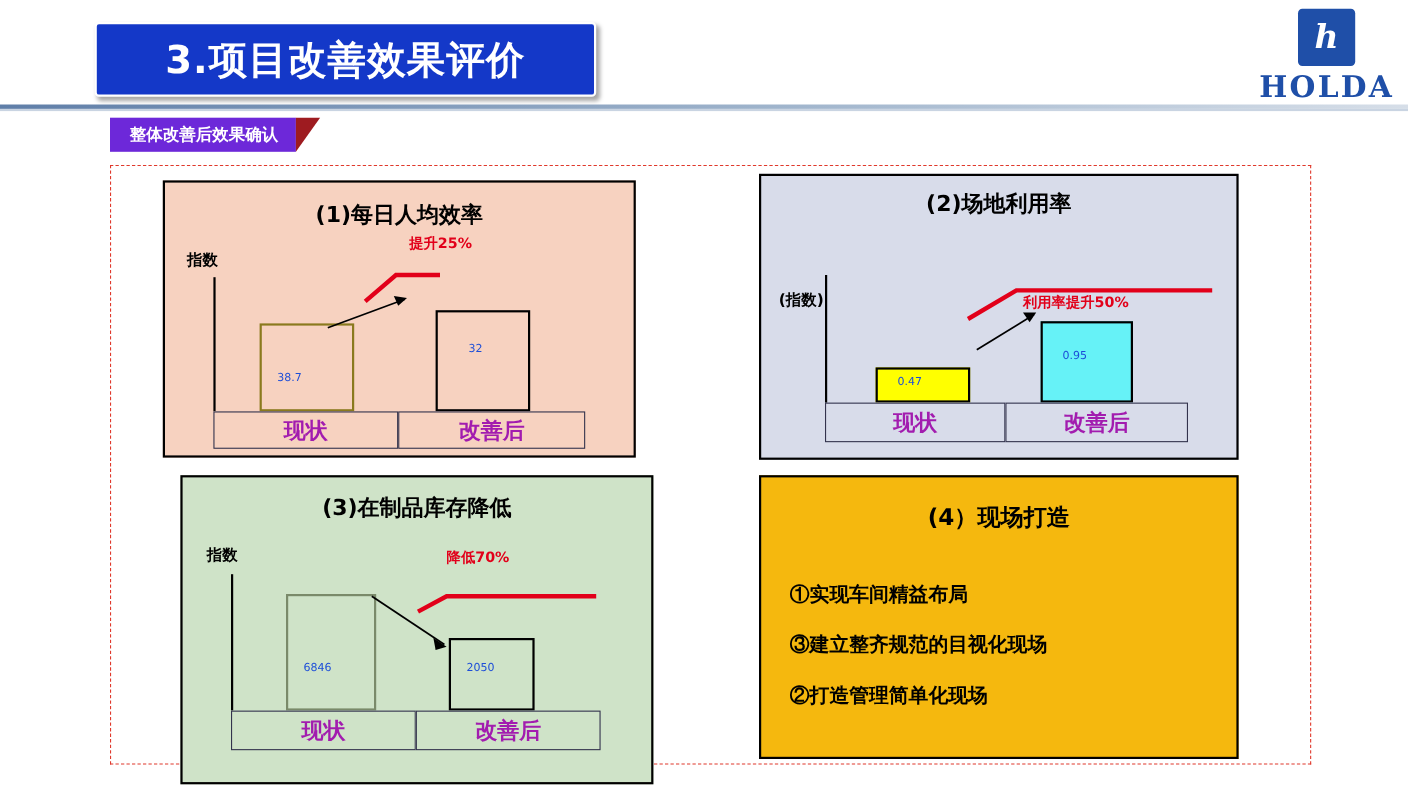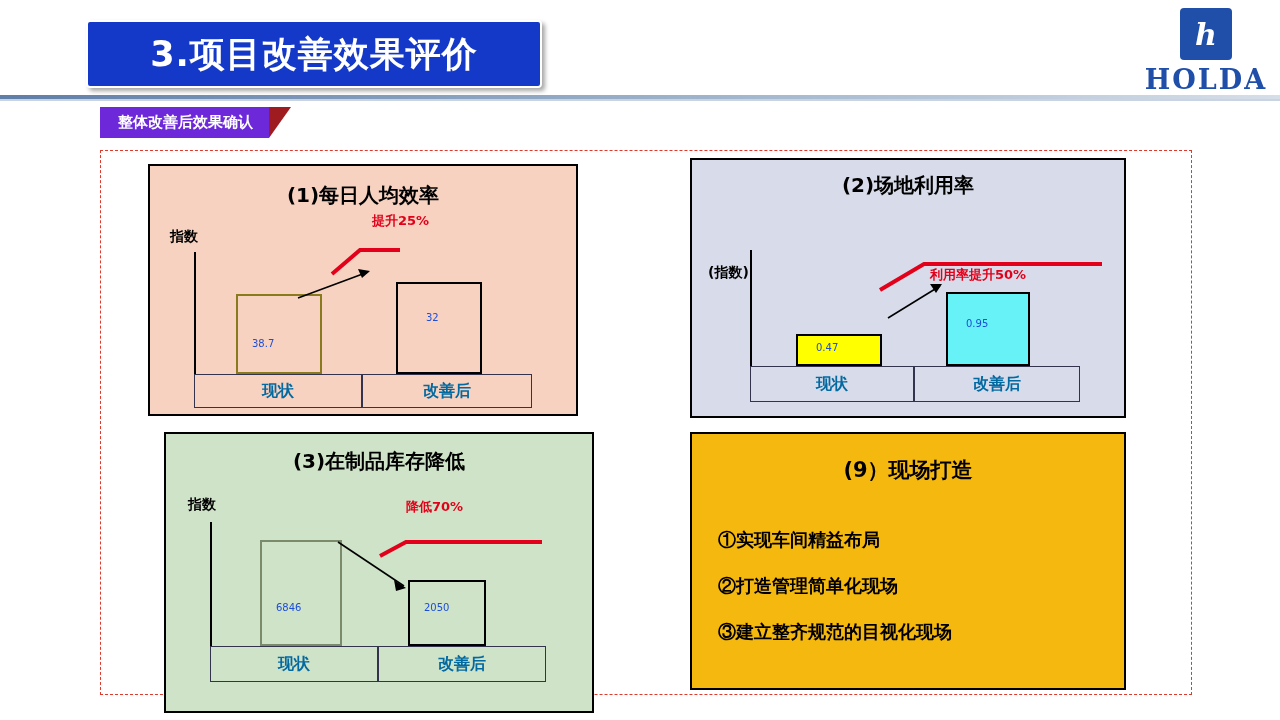--- a/index.html
+++ b/index.html
@@ -79,21 +79,21 @@
     font-family:"DejaVu Sans","Liberation Sans",sans-serif;white-space:nowrap;
   }
   .bar{position:absolute;box-sizing:border-box;}
   .bar-value{
     position:absolute;color:#1d4ed8;font-size:10px;font-weight:normal;
     font-family:"DejaVu Sans","Liberation Sans",sans-serif;
   }
   .cat-box{
     position:absolute;box-sizing:border-box;border:1px solid #33334d;
     display:flex;align-items:center;justify-content:center;
-    font-size:16px;font-weight:bold;color:#0369a1;
+    font-size:20px;font-weight:bold;color:#a21caf;
     font-family:"DejaVu Sans","Liberation Sans",sans-serif;
   }
   svg{position:absolute;overflow:visible;}
 
   
   #p1{left:148px;top:164px;width:430px;height:252px;background:#f7d2c0;}
   
   #p2{left:690px;top:158px;width:436px;height:260px;background:#d8dcea;}
   
   #p3{left:164px;top:432px;width:430px;height:281px;background:#cfe3c8;}
@@ -193,19 +193,19 @@
     <polyline points="214,122 240,108 376,108" fill="none" stroke="#e2001a" stroke-width="4"></polyline>
     <line x1="172" y1="108" x2="238" y2="152" stroke="#000" stroke-width="1.6"></line>
     <polygon points="240,154 228,146 230,157" fill="#000"></polygon>
   </svg>
 
   <div class="cat-box" style="left:44px;top:212px;width:168px;height:36px;background:#cfe3c8;">现状</div>
   <div class="cat-box" style="left:212px;top:212px;width:168px;height:36px;background:#cfe3c8;">改善后</div>
 </div>
 
 <div class="panel" id="p4">
-  <div class="p4-title">(9）现场打造</div>
+  <div class="p4-title">(4）现场打造</div>
   <ul>
     <li>①实现车间精益布局</li>
+    <li>③建立整齐规范的目视化现场</li>
     <li>②打造管理简单化现场</li>
-    <li>③建立整齐规范的目视化现场</li>
   </ul>
 </div>
 
 </body></html>

